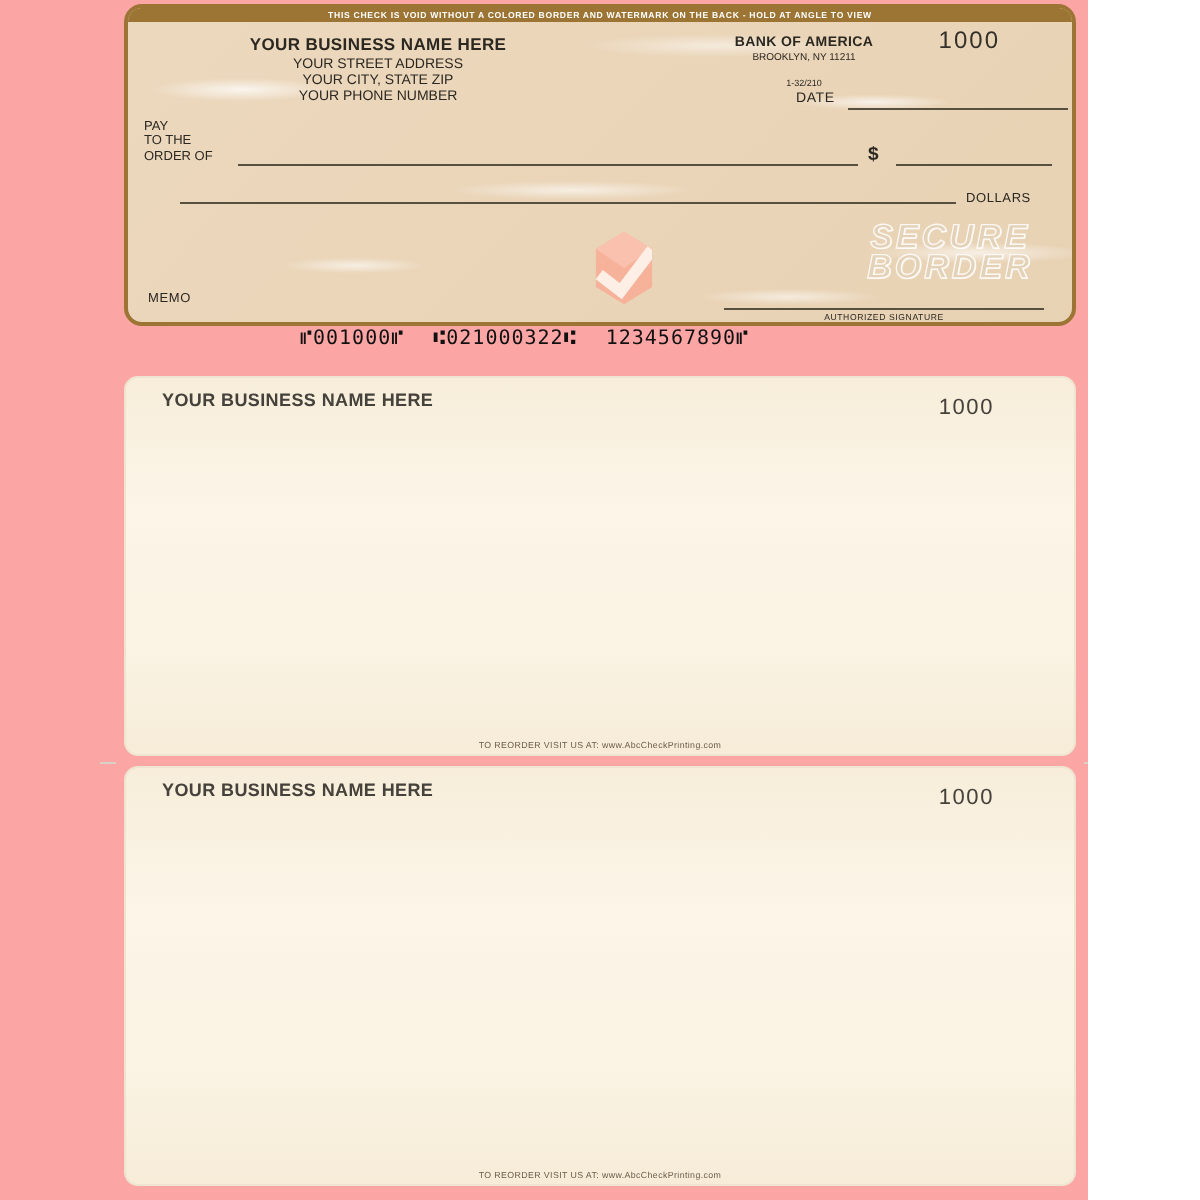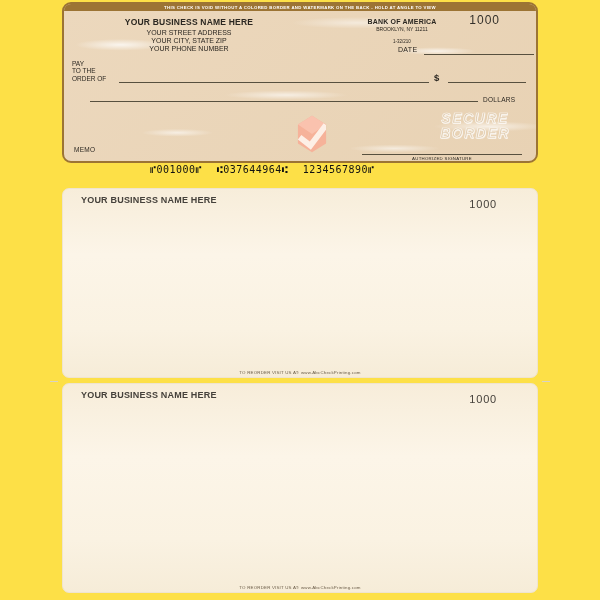--- a/index.html
+++ b/index.html
@@ -1,16 +1,16 @@
 <!DOCTYPE html>
 <html><head>
 <meta charset="utf-8">
 <style>
   html,body{margin:0;padding:0;background:#fff;}
-  #app{position:relative;width:600px;height:600px;background:#fde047;overflow:hidden;
+  #app{position:relative;width:544px;height:600px;background:#fca5a5;overflow:hidden;
        font-family:"Liberation Sans",sans-serif;color:#2b2721;}
 
   
   #check{position:absolute;left:62px;top:2px;width:476px;height:161px;box-sizing:border-box;
          border:2px solid #9c7434;border-radius:9px;overflow:hidden;
          background-image:
            radial-gradient(ellipse 70px 9px at 12% 26%, rgba(255,255,255,.75), rgba(255,255,255,0) 65%),
            radial-gradient(ellipse 95px 7px at 47% 58%, rgba(255,255,255,.6), rgba(255,255,255,0) 65%),
            radial-gradient(ellipse 60px 6px at 79% 30%, rgba(255,255,255,.7), rgba(255,255,255,0) 65%),
            radial-gradient(ellipse 85px 8px at 90% 78%, rgba(255,255,255,.65), rgba(255,255,255,0) 65%),
@@ -35,21 +35,21 @@
   .date-line{left:360px;top:50px;width:110px;}
   .pay-block{position:absolute;left:8px;top:56px;font-size:6.5px;line-height:7.4px;}
   .payee-line{left:55px;top:78px;width:310px;}
   .dollar-sign{position:absolute;left:370px;top:68px;font-size:9.5px;font-weight:bold;}
   .amount-line{left:384px;top:78px;width:78px;}
   .dollars-line{left:26px;top:97px;width:388px;}
   .dollars-label{position:absolute;left:419px;top:92px;}
   .memo-label{position:absolute;left:10px;top:142px;}
   .logo{position:absolute;left:231px;top:111px;}
   .watermark{position:absolute;left:346px;top:107px;width:130px;text-align:center;
-             font-style:italic;font-weight:bold;font-size:14px;line-height:15px;
+             font-style:italic;font-weight:bold;font-size:17px;line-height:15px;
              letter-spacing:1.5px;color:rgba(214,188,152,.55);
              -webkit-text-stroke:.7px rgba(255,255,255,.85);
              text-shadow:.5px .5px 0 rgba(255,255,255,.6);}
   .sig-line{left:298px;top:150px;width:160px;}
   .sig-label{position:absolute;left:298px;top:152px;width:160px;text-align:center;
              font-size:4.3px;letter-spacing:.3px;}
 
   
   #micr{position:absolute;left:150px;top:164px;font-family:"DejaVu Sans Mono","DejaVu Sans",monospace;
         font-size:10px;letter-spacing:.5px;word-spacing:8px;color:#111;}
@@ -123,21 +123,21 @@
 
     <div class="watermark">
       <div>SECURE</div>
       <div>BORDER</div>
     </div>
 
     <div class="rule sig-line"></div>
     <div class="sig-label">AUTHORIZED SIGNATURE</div>
   </div>
 
-  <div id="micr">⑈001000⑈ ⑆037644964⑆ 1234567890⑈</div>
+  <div id="micr">⑈001000⑈ ⑆021000322⑆ 1234567890⑈</div>
 
   <div id="stub1" class="stub">
     <div class="stub-name">YOUR BUSINESS NAME HERE</div>
     <div class="stub-number">1000</div>
     <div class="stub-reorder">TO REORDER VISIT US AT: www.AbcCheckPrinting.com</div>
   </div>
 
   <div class="perf" style="left:50px"></div>
   <div class="perf" style="left:542px"></div>
 

